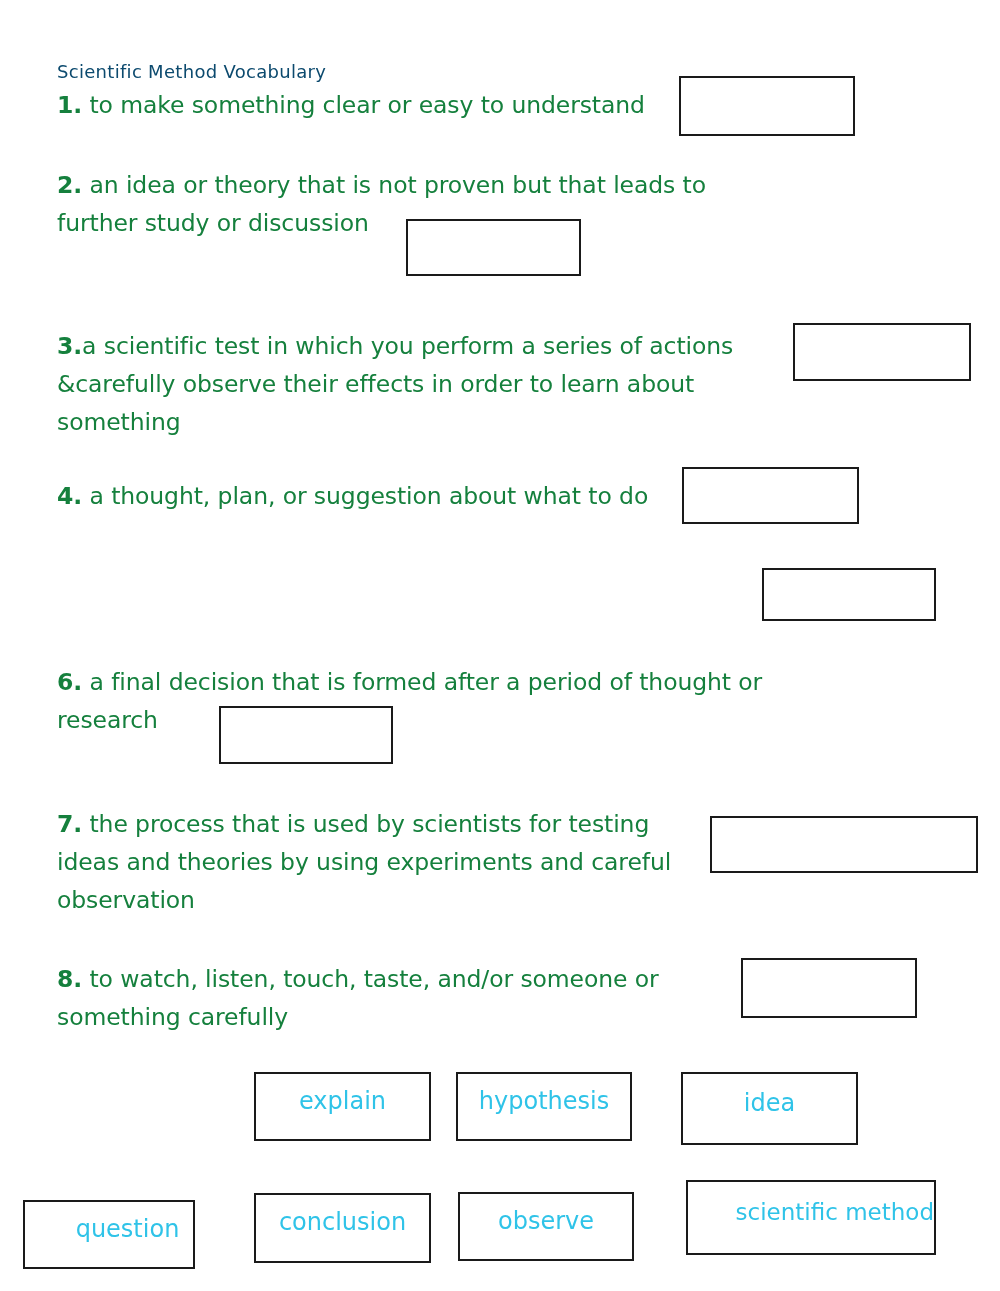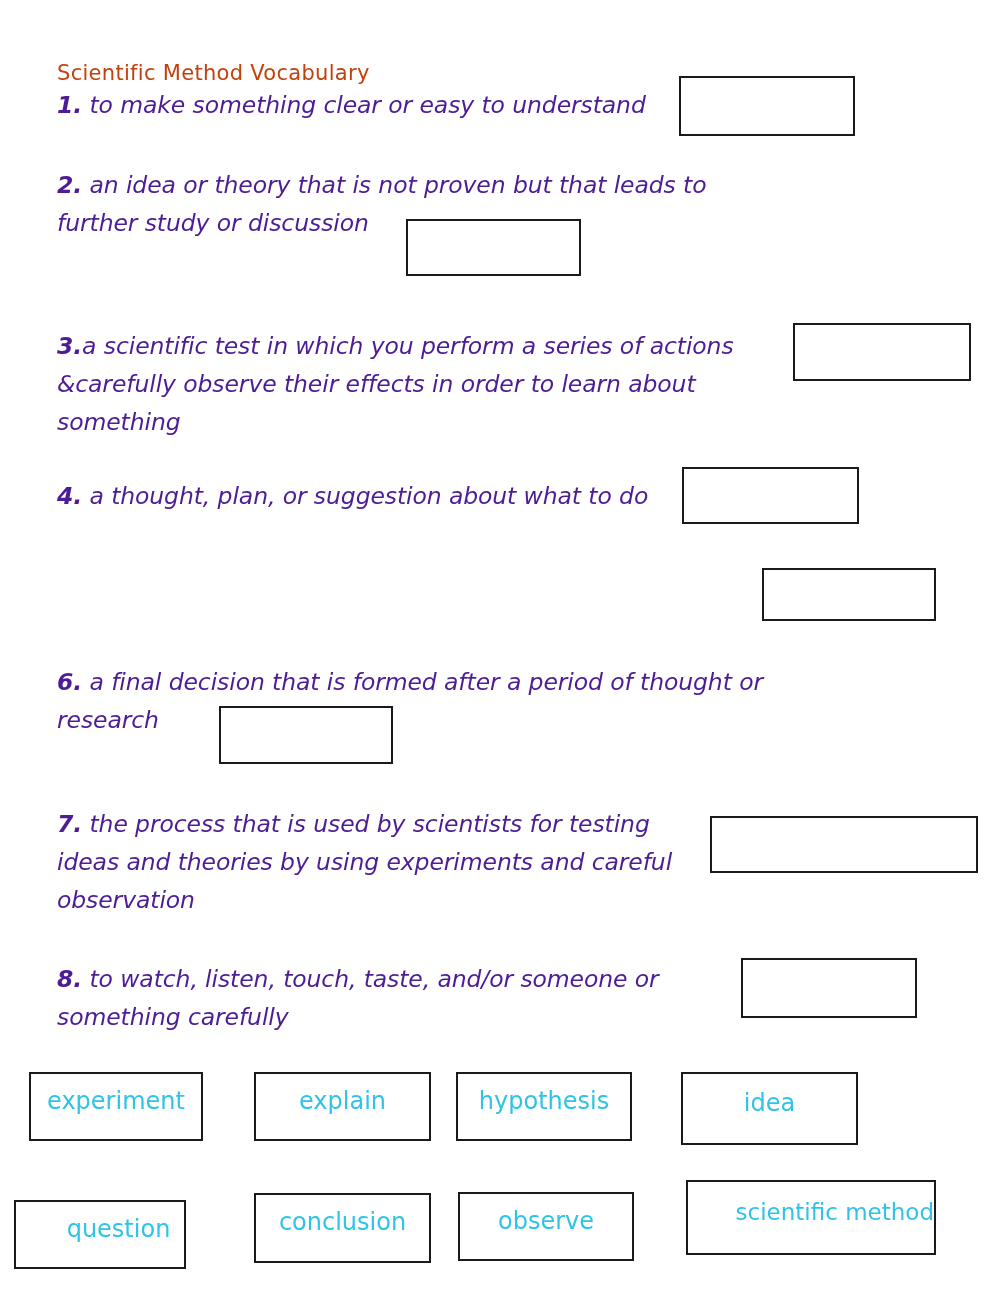--- a/index.html
+++ b/index.html
@@ -18,36 +18,35 @@
     background: #ffffff;
     overflow: hidden;
   }
 
   
   .worksheet-title {
     position: absolute;
     left: 57px;
     top: 61px;
     font-family: "DejaVu Sans", sans-serif;
-    font-size: 21px;
+    font-size: 18px;
     font-weight: 400;
-    color: #c2410c;
+    color: #0c4a6e;
     letter-spacing: 0.3px;
     white-space: nowrap;
   }
 
   
   .question {
     position: absolute;
     font-family: "DejaVu Sans", sans-serif;
     font-size: 23.5px;
     line-height: 38px;
-    color: #4c1d95;
+    color: #15803d;
     letter-spacing: -0.1px;
-    font-style: italic;
   }
   .q-num {
     font-weight: 700;
     font-size: 23.5px;
   }
   .q-text {
     font-weight: 400;
   }
 
   
@@ -123,37 +122,34 @@
     <span class="q-text">the process that is used by scientists for testing ideas and theories by using experiments and careful observation</span>
   </div>
   <div class="answer-box" style="left:710px; top:816px; width:268px; height:57px;"></div>
 
   <div class="question" style="left:57px; top:960px; width:640px;">
     <span class="q-num">8.</span>
     <span class="q-text">to watch, listen, touch, taste, and/or someone or something carefully</span>
   </div>
   <div class="answer-box" style="left:741px; top:958px; width:176px; height:60px;"></div>
 
-  <div class="word-box" style="left:29px; top:1072px; width:174px; height:69px;">
-    <span class="word-label">experiment</span>
-  </div>
 
   <div class="word-box" style="left:254px; top:1072px; width:177px; height:69px;">
     <span class="word-label">explain</span>
   </div>
 
   <div class="word-box" style="left:456px; top:1072px; width:176px; height:69px;">
     <span class="word-label">hypothesis</span>
   </div>
 
   <div class="word-box" style="left:681px; top:1072px; width:177px; height:73px;">
     <span class="word-label">idea</span>
   </div>
 
-  <div class="word-box" style="left:14px; top:1200px; width:172px; height:69px;padding-left:37px;">
+  <div class="word-box" style="left:23px; top:1200px; width:172px; height:69px;padding-left:37px;">
     <span class="word-label">question</span>
   </div>
 
   <div class="word-box" style="left:254px; top:1193px; width:177px; height:70px;">
     <span class="word-label">conclusion</span>
   </div>
 
   <div class="word-box" style="left:458px; top:1192px; width:176px; height:69px;text-align:center;">
     <span class="word-label">observe</span>
   </div>

